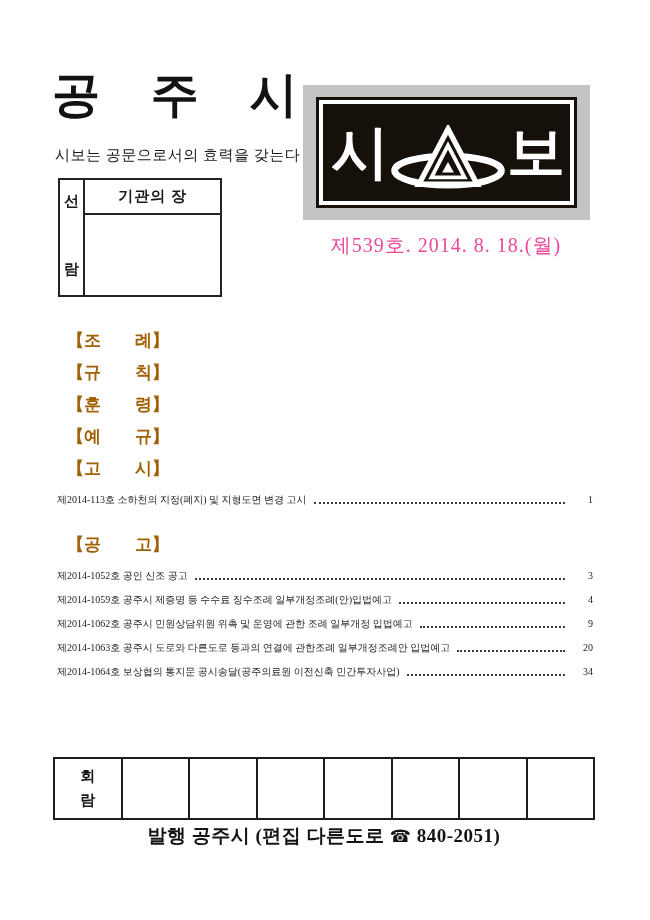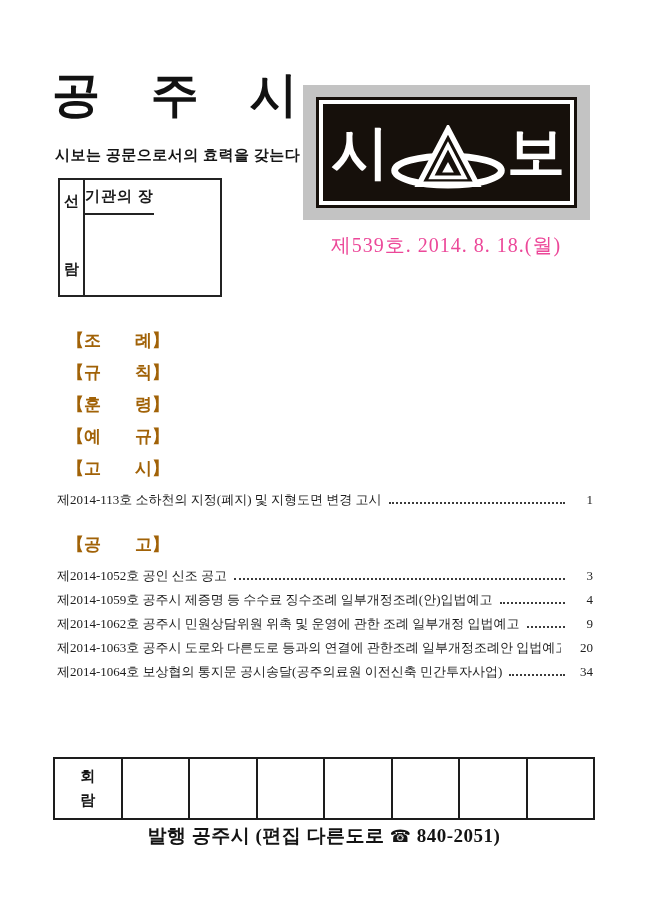--- a/index.html
+++ b/index.html
@@ -17,37 +17,37 @@
 
   
   .city-title {
     position: absolute; left: 52px; top: 63px;
     font-family: Liberation Mono, monospace;
     font-size: 48px; font-weight: 800; color: #121212;
     letter-spacing: 3px; word-spacing: 16px; white-space: pre;
   }
   .slogan {
     position: absolute; left: 55px; top: 146px;
-    font-size: 15px; font-weight: 700; letter-spacing: 0.5px;
+    font-size: 15px; font-weight: 400; letter-spacing: 0.5px;
     color: #161616; white-space: pre;
   }
 
   
   .preview-table {
     position: absolute; left: 58px; top: 178px;
     width: 164px; height: 119px;
     border: 2px solid #232323; display: flex;
   }
   .preview-side {
     width: 25px; border-right: 2px solid #232323;
     display: flex; flex-direction: column; justify-content: space-between;
     align-items: center; padding: 12px 0 16px 0;
     font-size: 15px; font-weight: 600;
   }
-  .preview-main { flex: 1; display: flex; flex-direction: row; }
+  .preview-main { flex: 1; display: flex; flex-direction: column; }
   .preview-header {
     height: 35px; border-bottom: 2px solid #232323;
     display: flex; align-items: center; justify-content: center;
     font-size: 15px; font-weight: 600; letter-spacing: 1px; white-space: pre;
   }
   .preview-body { flex: 1; }
 
   
   .logo-pad {
     position: absolute; left: 303px; top: 85px;
@@ -76,21 +76,21 @@
 
   
   .toc { position: absolute; left: 57px; top: 332px; width: 536px; }
   .sec-head {
     font-size: 17px; font-weight: 700; color: #a16207;
     line-height: 18px; margin: 0 0 14px 10px; white-space: pre;
   }
   .sec-head.tight { margin-bottom: 10px; }
   .toc-row {
     display: flex; align-items: flex-start;
-    font-size: 13px; line-height: 24px; color: #1c1c1c;
+    font-size: 10px; line-height: 24px; color: #1c1c1c;
   }
   .toc-row .toc-title { white-space: nowrap; overflow: hidden; flex-shrink: 1; }
   .toc-row .leader { flex: 1 1 8px; min-width: 8px; position: relative; height: 24px; }
   .toc-row .leader::after {
     content: ""; position: absolute; left: 7px; right: 4px; bottom: 8px;
     border-bottom: 2px dotted #3b3b3b;
   }
   .toc-row .toc-page { width: 24px; text-align: right; flex-shrink: 0; }
   .gap-before-gonggo { margin-top: 24px; }
   .gap-after-head { margin-top: 2px; }

